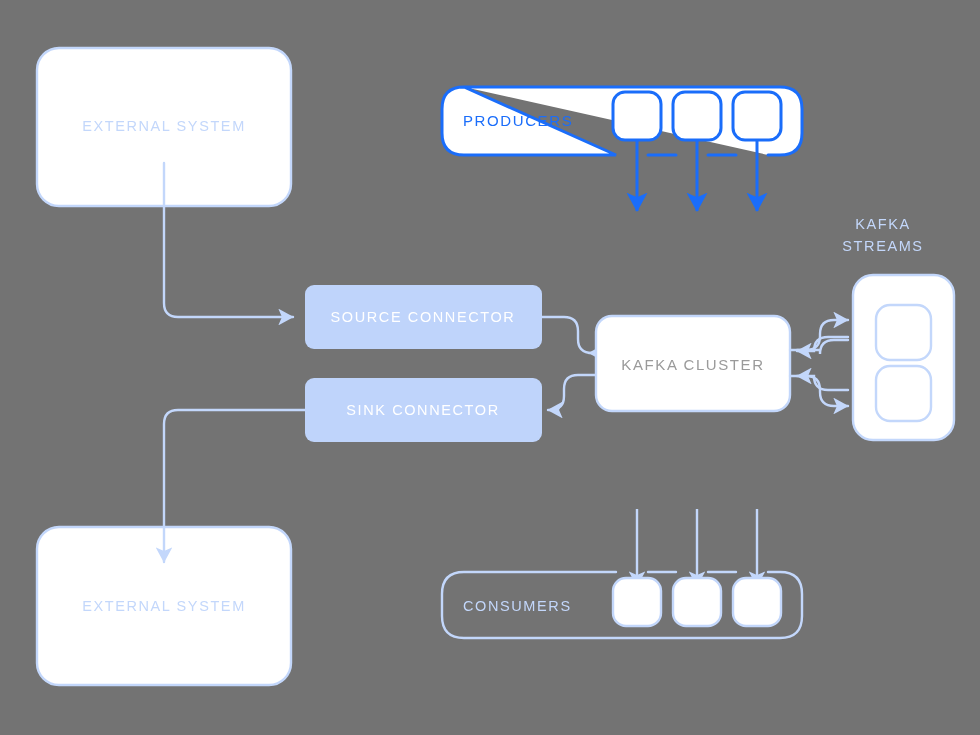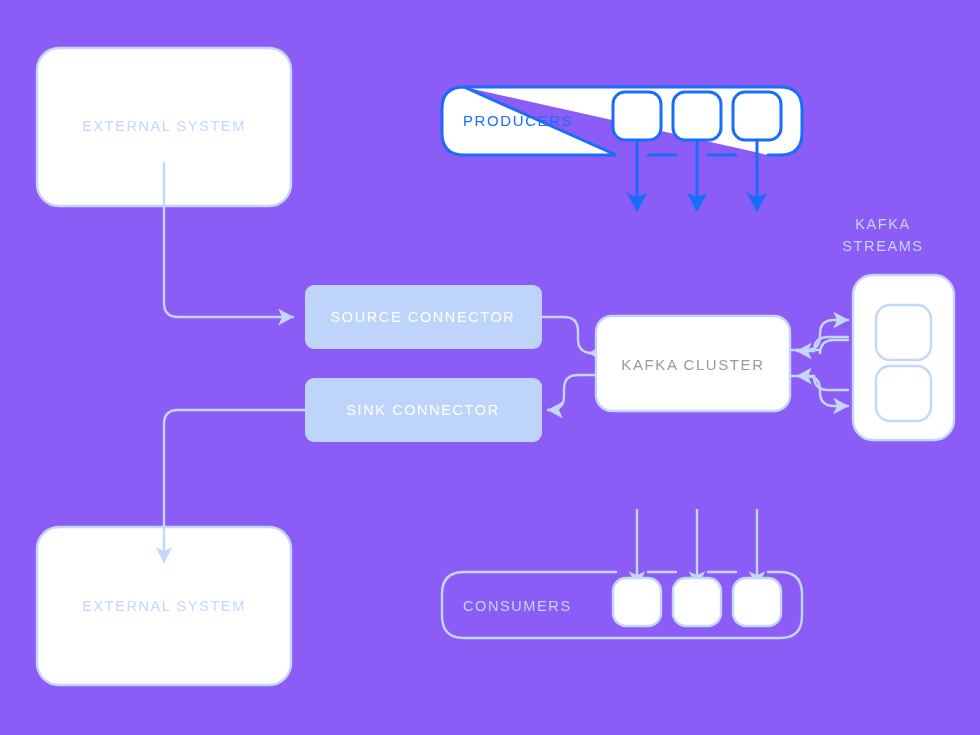--- a/index.html
+++ b/index.html
@@ -10,21 +10,21 @@
   body {
     width: 980px;
     height: 735px;
     font-family: "Liberation Sans", sans-serif;
     overflow: hidden;
   }
   #diagram-root {
     position: relative;
     width: 980px;
     height: 735px;
-    background: #8b5cf6;
+    background: #737373;
   }
   svg.canvas {
     position: absolute;
     top: 0;
     left: 0;
     width: 980px;
     height: 735px;
     display: block;
   }
   .lbl {

